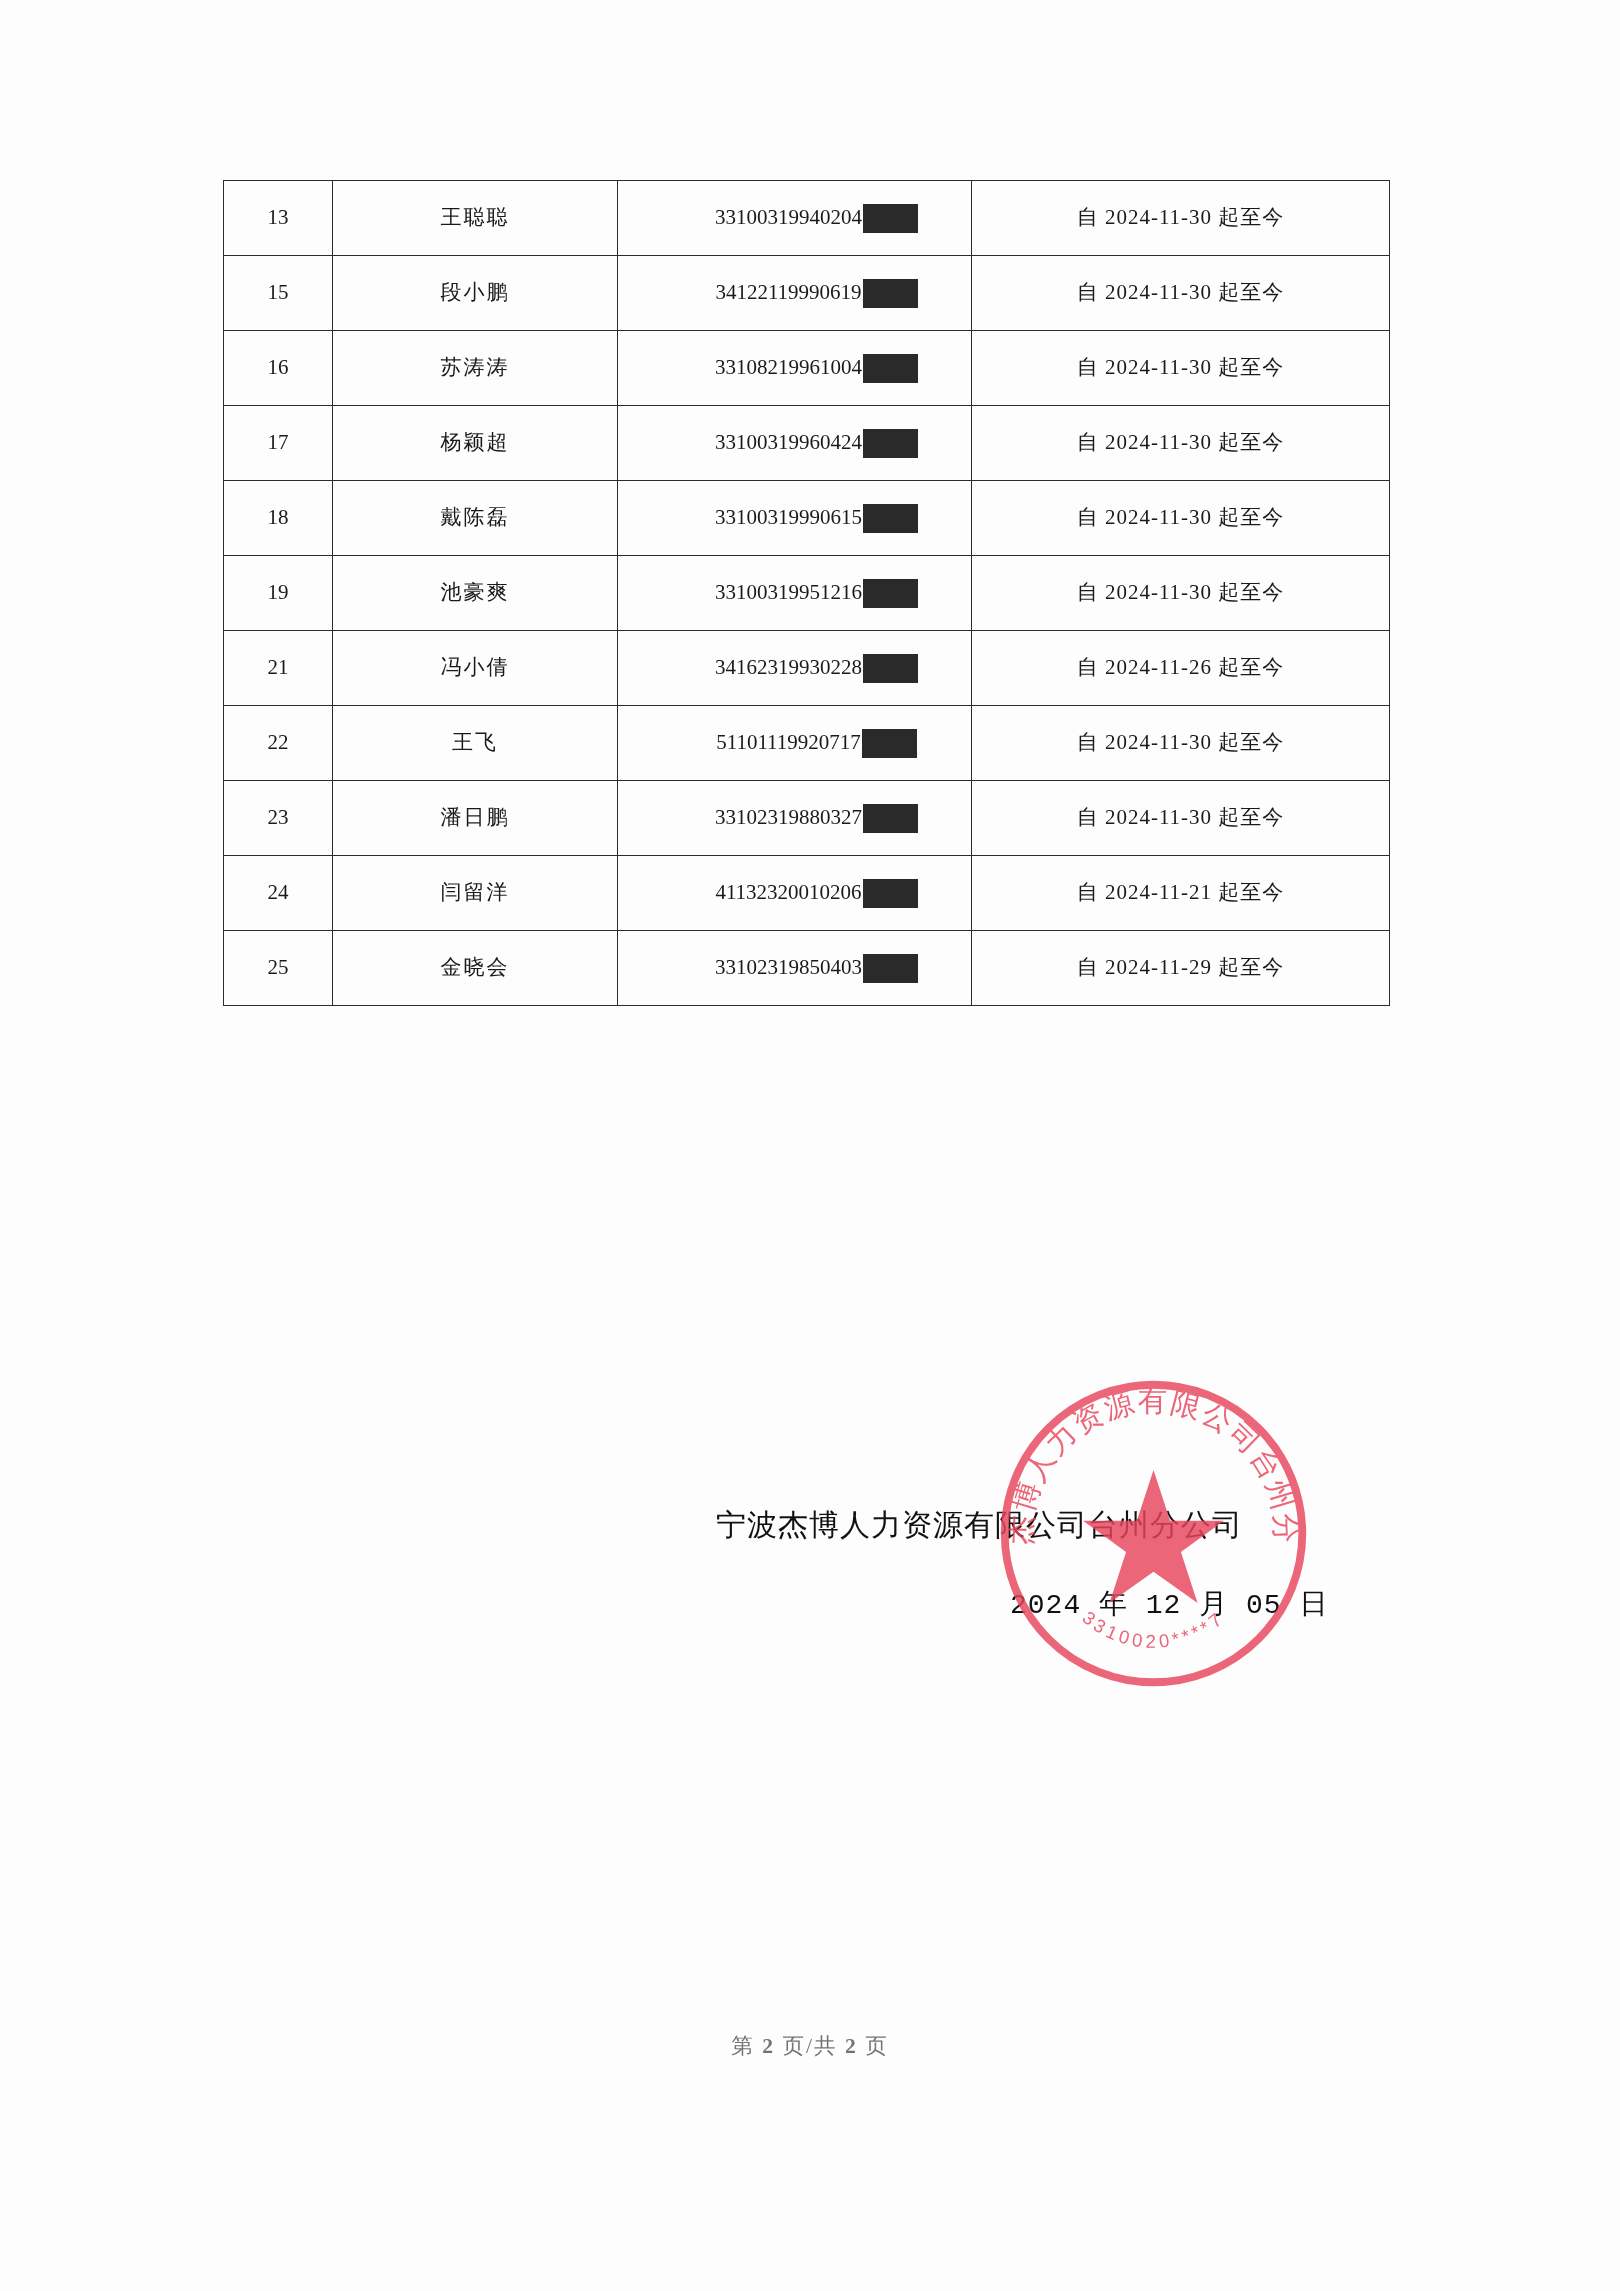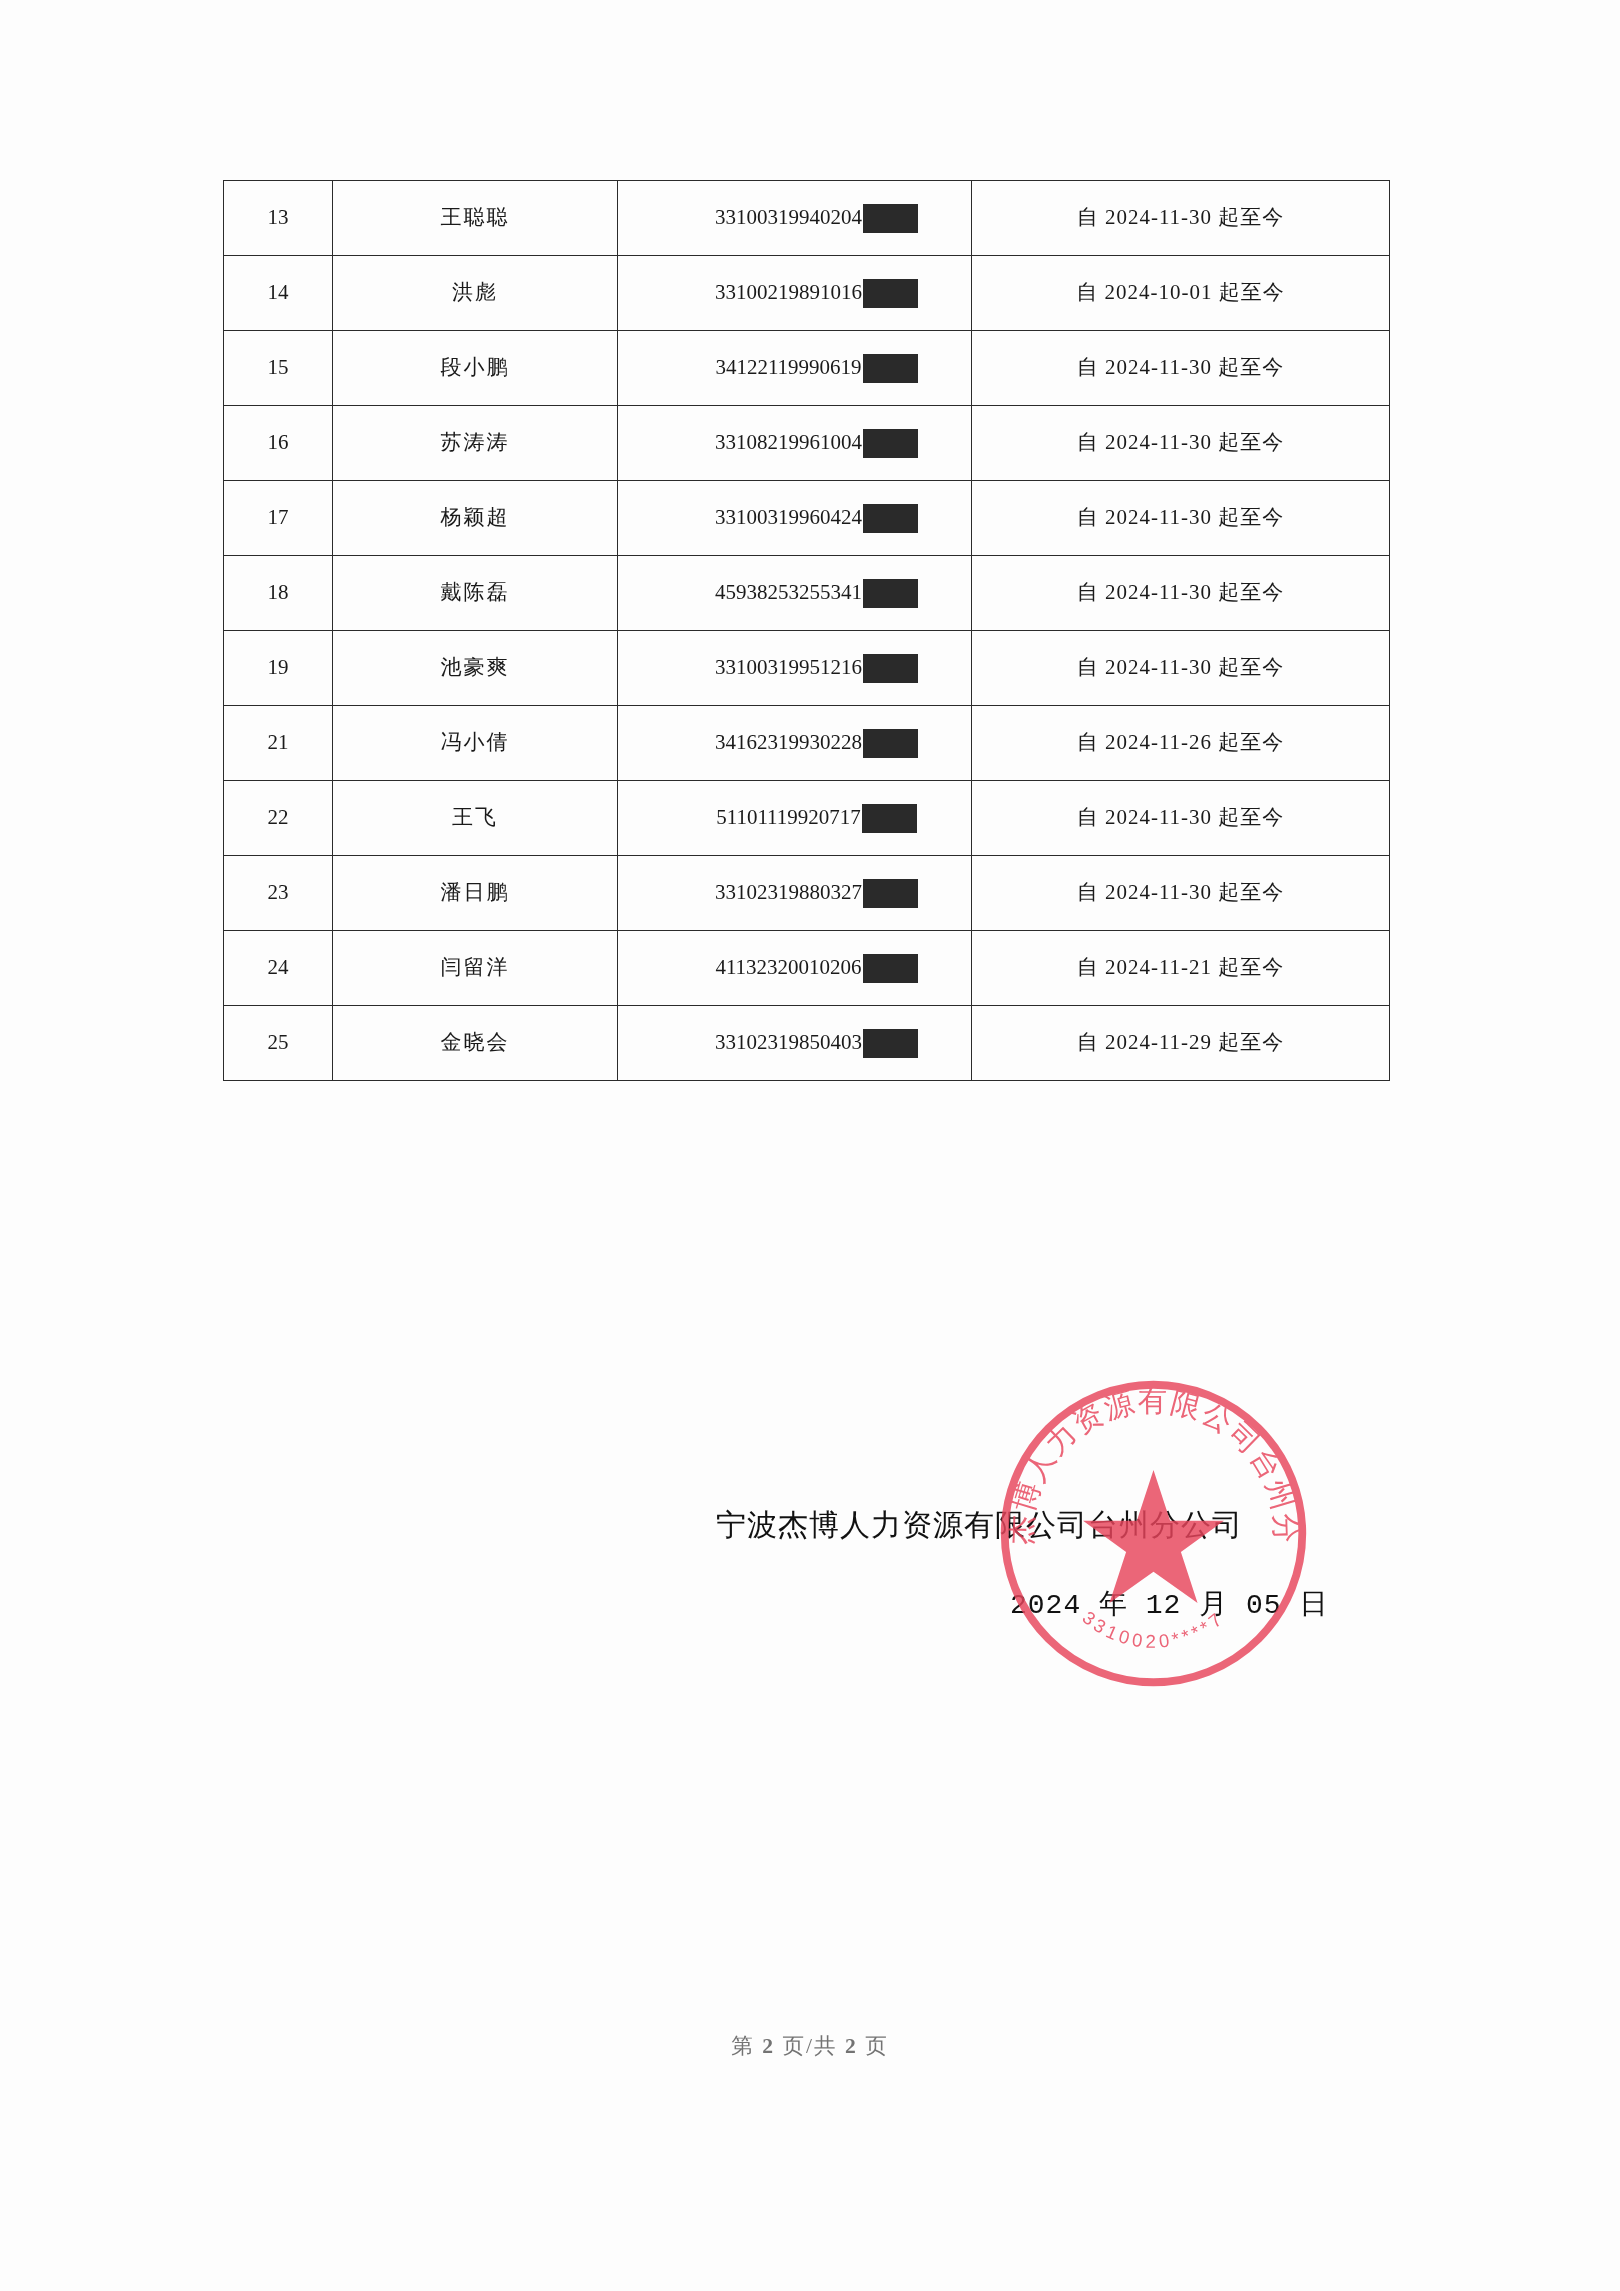--- a/index.html
+++ b/index.html
@@ -126,31 +126,20 @@
           <td class="col-name">王聪聪</td>
           <td class="col-id">
             <span class="id-cell">
               <span class="id-text">33100319940204</span>
               <span class="redaction"></span>
             </span>
           </td>
           <td class="col-period">自 2024-11-30 起至今</td>
         </tr>
         <tr>
-          <td class="col-idx">14</td>
-          <td class="col-name">洪彪</td>
-          <td class="col-id">
-            <span class="id-cell">
-              <span class="id-text">33100219891016</span>
-              <span class="redaction"></span>
-            </span>
-          </td>
-          <td class="col-period">自 2024-10-01 起至今</td>
-        </tr>
-        <tr>
           <td class="col-idx">15</td>
           <td class="col-name">段小鹏</td>
           <td class="col-id">
             <span class="id-cell">
               <span class="id-text">34122119990619</span>
               <span class="redaction"></span>
             </span>
           </td>
           <td class="col-period">自 2024-11-30 起至今</td>
         </tr>
@@ -174,21 +163,21 @@
               <span class="redaction"></span>
             </span>
           </td>
           <td class="col-period">自 2024-11-30 起至今</td>
         </tr>
         <tr>
           <td class="col-idx">18</td>
           <td class="col-name">戴陈磊</td>
           <td class="col-id">
             <span class="id-cell">
-              <span class="id-text">45938253255341</span>
+              <span class="id-text">33100319990615</span>
               <span class="redaction"></span>
             </span>
           </td>
           <td class="col-period">自 2024-11-30 起至今</td>
         </tr>
         <tr>
           <td class="col-idx">19</td>
           <td class="col-name">池豪爽</td>
           <td class="col-id">
             <span class="id-cell">

